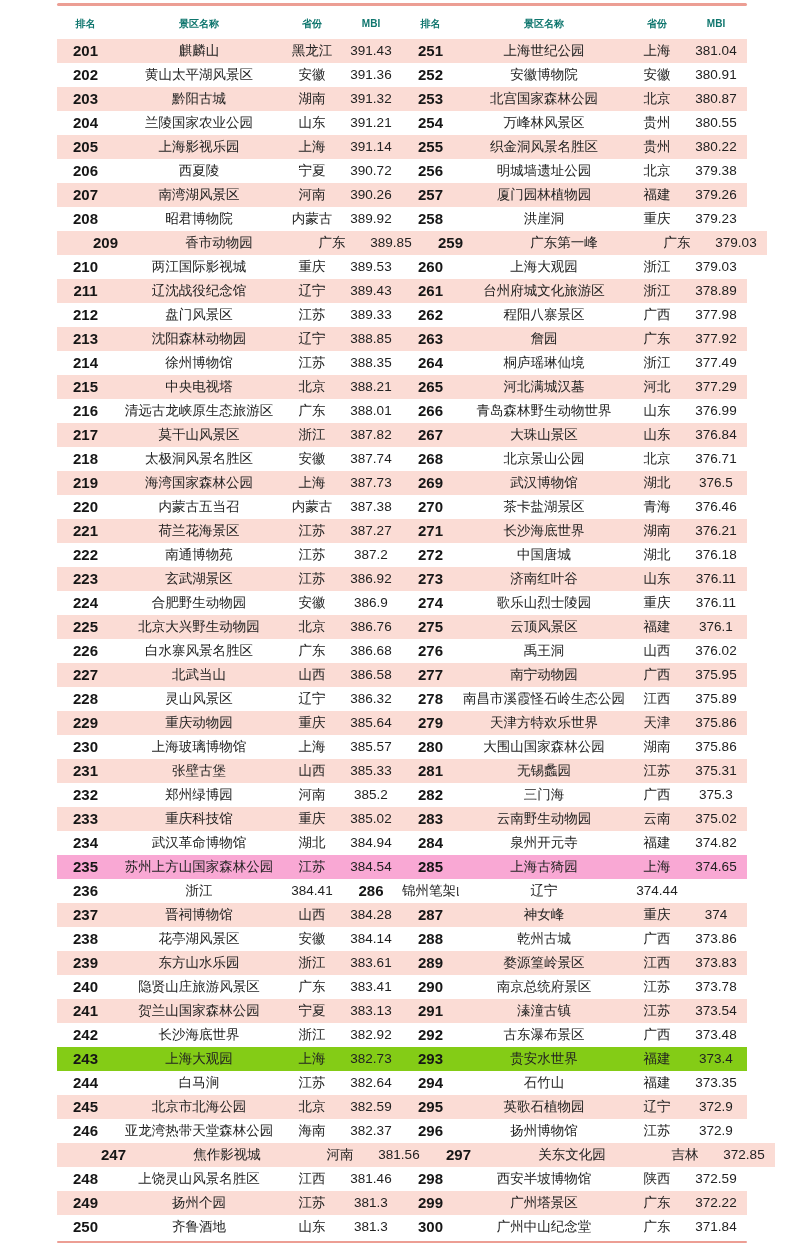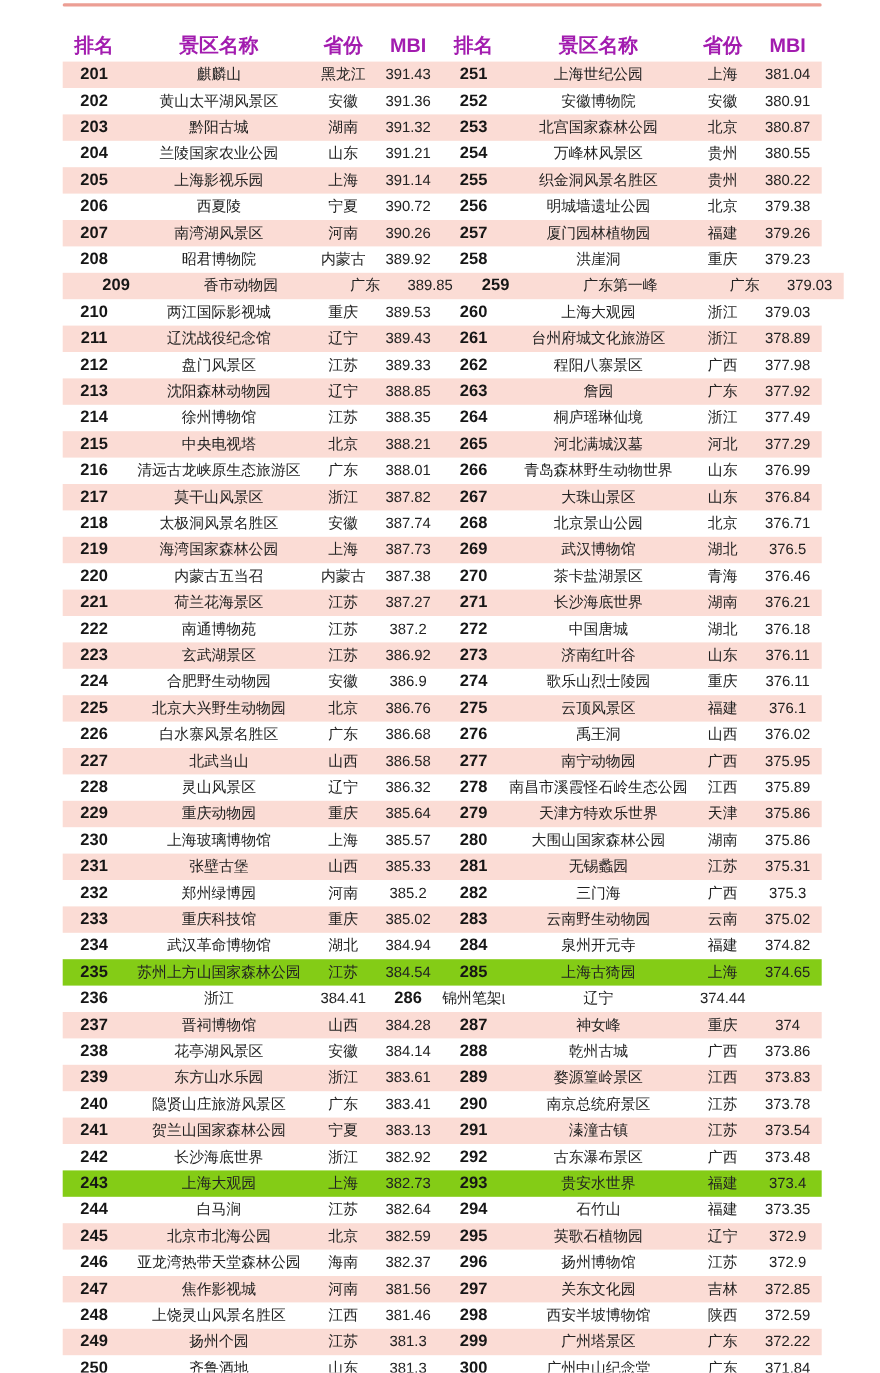--- a/index.html
+++ b/index.html
@@ -31,24 +31,24 @@
     height: 2px;
   }
   .grid-row {
     display: grid;
     grid-template-columns: 57px 170px 56px 62px 57px 170px 56px 62px;
     align-items: center;
     width: 690px;
   }
   .header-row {
     height: 30px;
-    margin-top: 20px;
-    color: #a21caf;
+    margin-top: 3px;
+    color: #0f766e;
     font-weight: 700;
-    font-size: 18px;
+    font-size: 10px;
   }
   .cell {
     text-align: center;
     overflow: hidden;
     white-space: nowrap;
     line-height: 24px;
   }
   .row {
     height: 24px;
     font-size: 13.5px;
@@ -425,21 +425,21 @@
         <div class="grid-row row">
           <div class="cell rank">234</div>
           <div class="cell name">武汉革命博物馆</div>
           <div class="cell prov">湖北</div>
           <div class="cell mbi">384.94</div>
           <div class="cell rank">284</div>
           <div class="cell name">泉州开元寺</div>
           <div class="cell prov">福建</div>
           <div class="cell mbi">374.82</div>
         </div>
-        <div class="grid-row row stripe" style="background: #84cc16;">
+        <div class="grid-row row stripe" style="background: #f9a8d4;">
           <div class="cell rank">235</div>
           <div class="cell name">苏州上方山国家森林公园</div>
           <div class="cell prov">江苏</div>
           <div class="cell mbi">384.54</div>
           <div class="cell rank">285</div>
           <div class="cell name">上海古猗园</div>
           <div class="cell prov">上海</div>
           <div class="cell mbi">374.65</div>
         </div>
         <div class="grid-row row">
@@ -544,21 +544,21 @@
         <div class="grid-row row">
           <div class="cell rank">246</div>
           <div class="cell name">亚龙湾热带天堂森林公园</div>
           <div class="cell prov">海南</div>
           <div class="cell mbi">382.37</div>
           <div class="cell rank">296</div>
           <div class="cell name">扬州博物馆</div>
           <div class="cell prov">江苏</div>
           <div class="cell mbi">372.9</div>
         </div>
-        <div class="grid-row row stripe" style="background: rgb(251, 220, 213);">
+        <div class="grid-row row stripe" style="background: rgb(251, 220, 213); padding-left: 28px;">
           <div class="cell rank">247</div>
           <div class="cell name">焦作影视城</div>
           <div class="cell prov">河南</div>
           <div class="cell mbi">381.56</div>
           <div class="cell rank">297</div>
           <div class="cell name">关东文化园</div>
           <div class="cell prov">吉林</div>
           <div class="cell mbi">372.85</div>
         </div>
         <div class="grid-row row">

